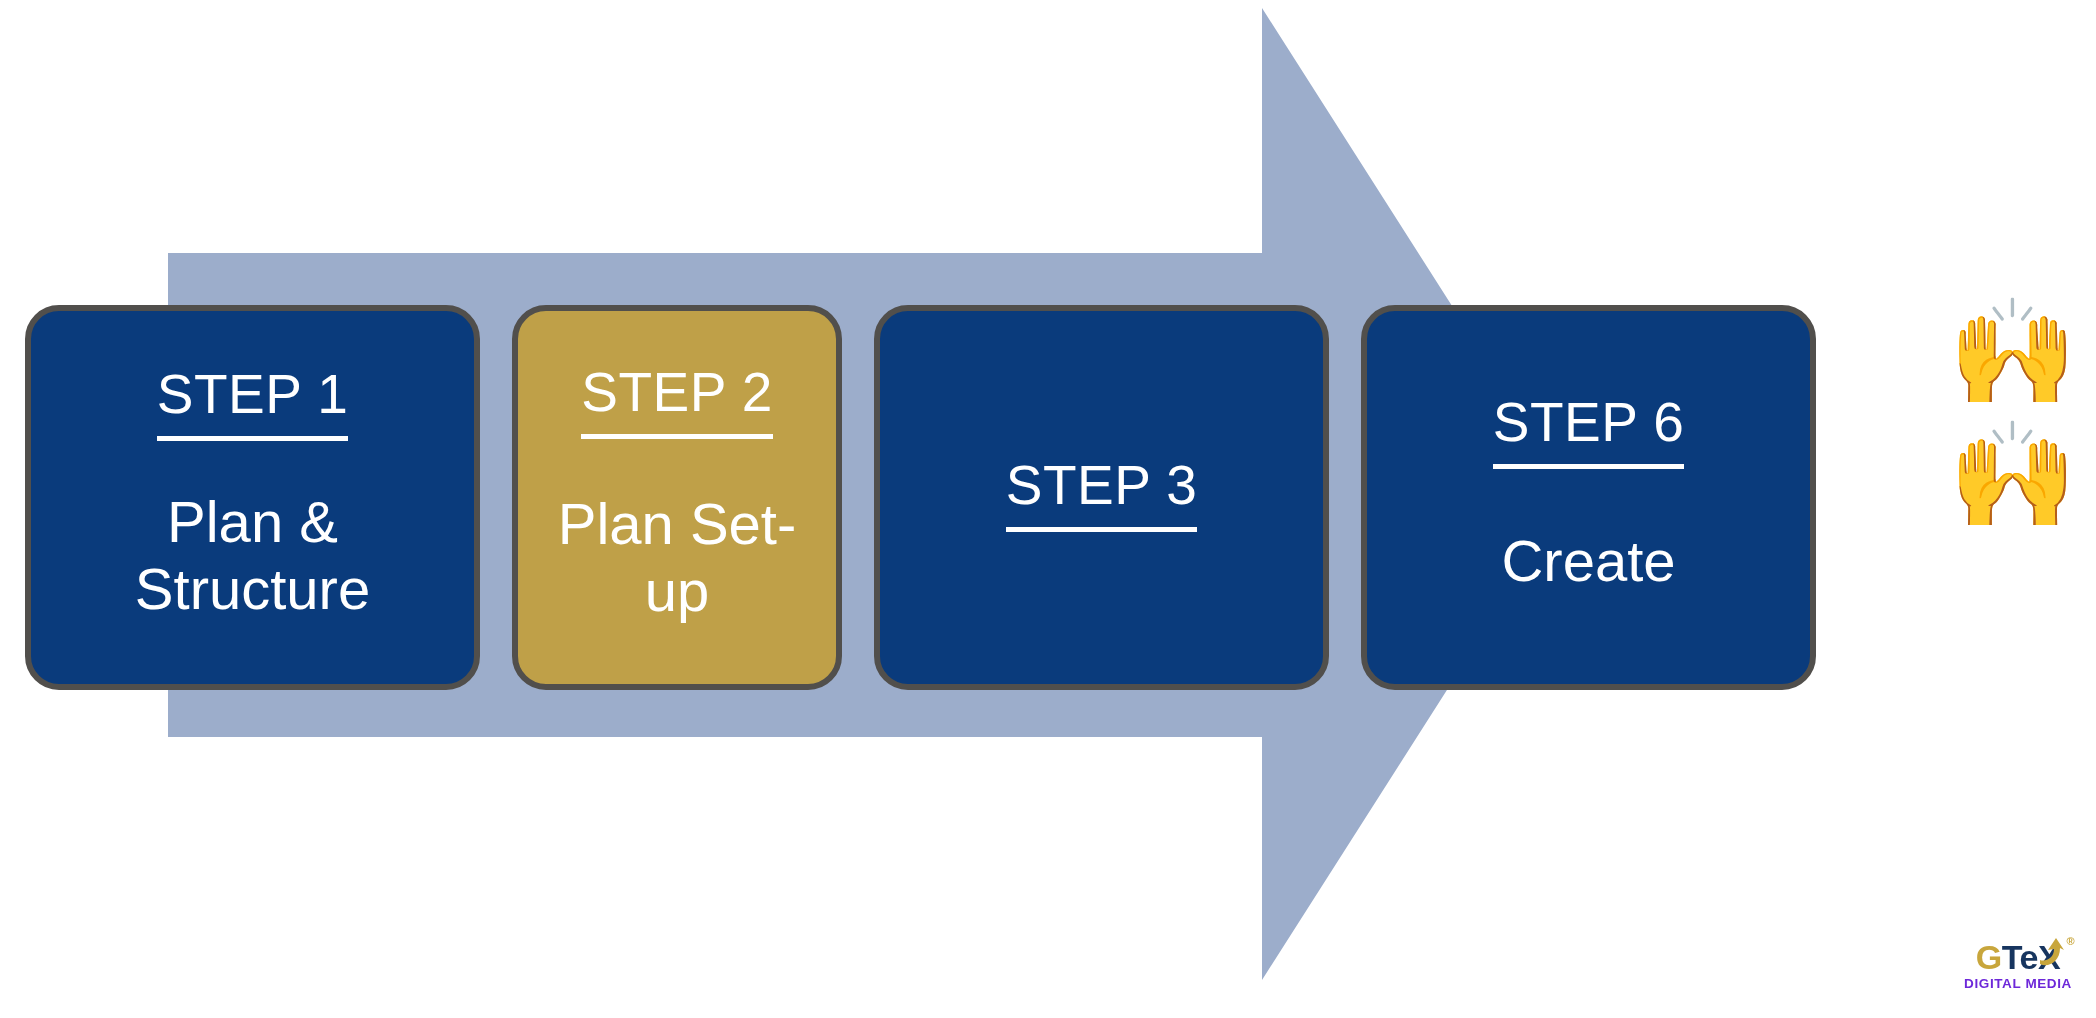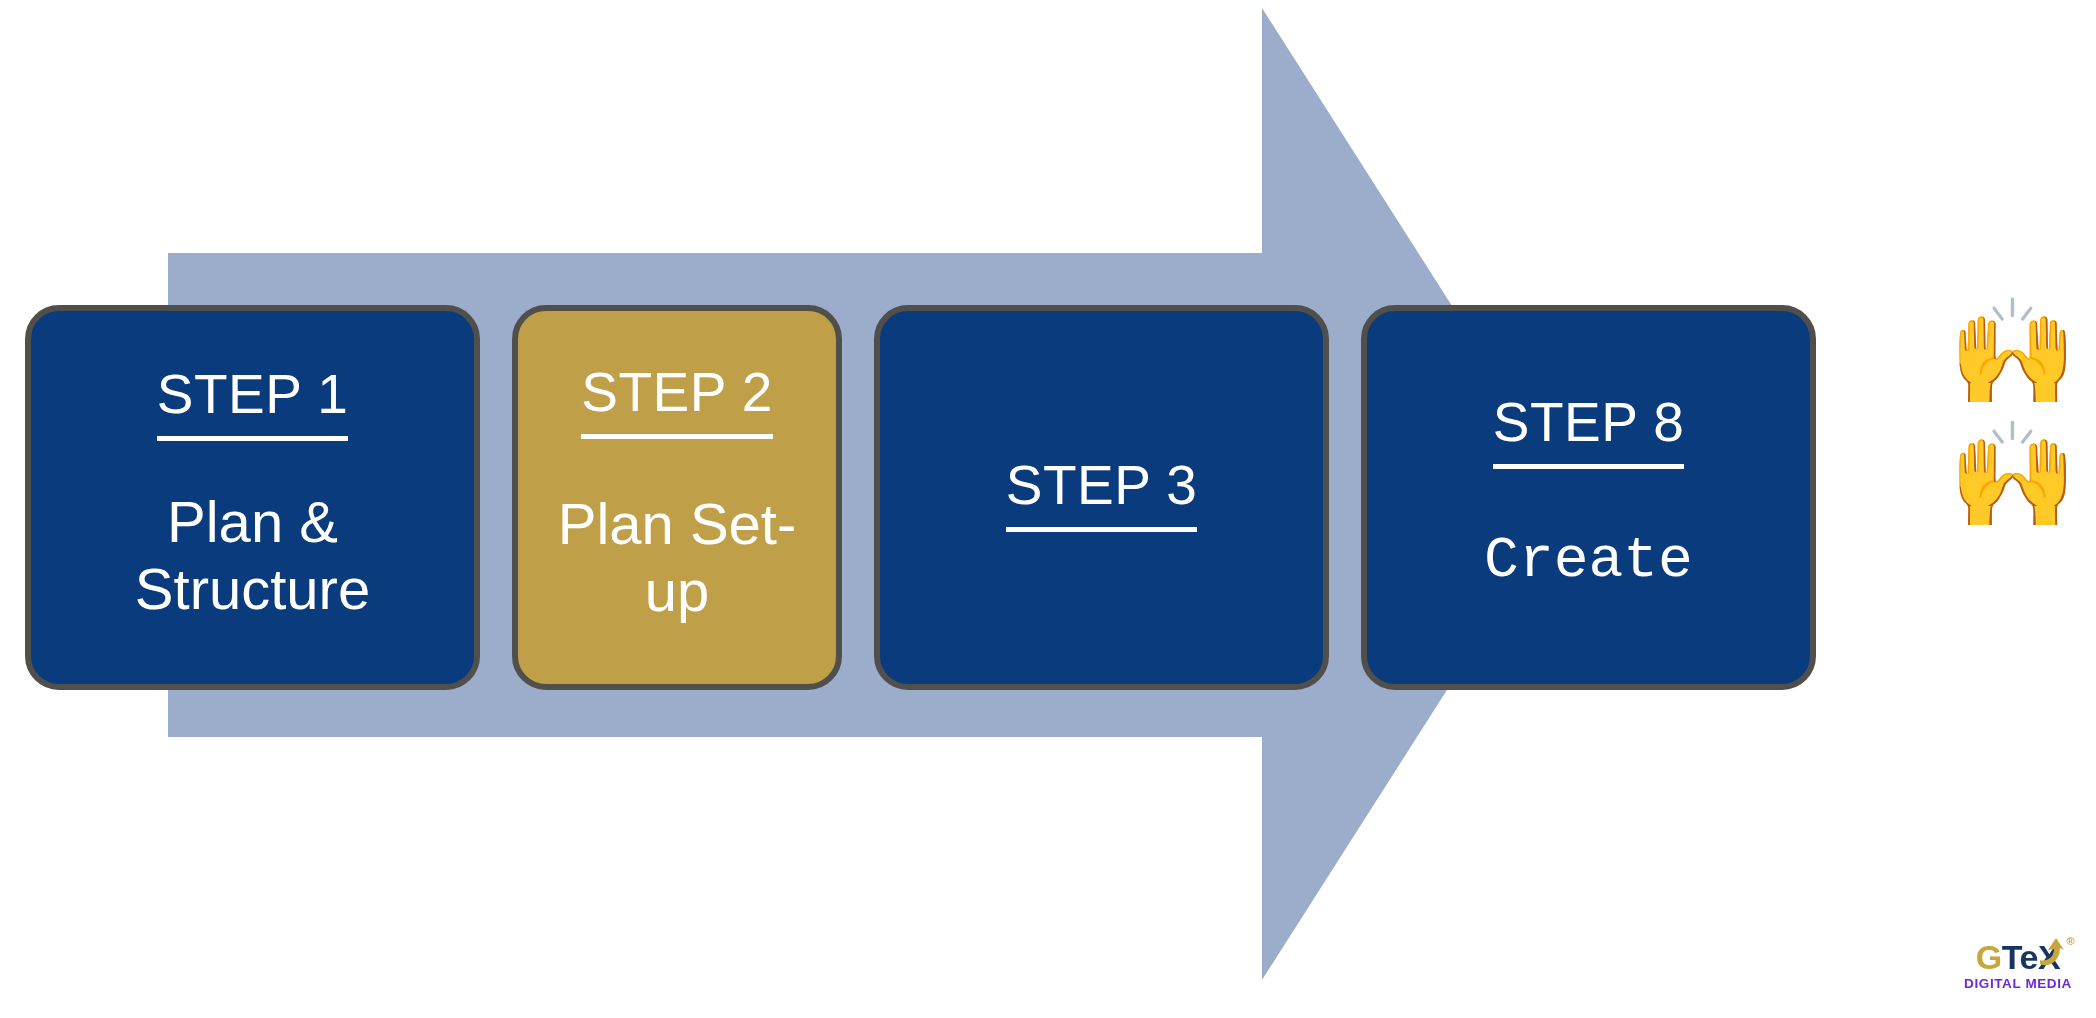--- a/index.html
+++ b/index.html
@@ -77,21 +77,21 @@
     color: #ffffff;
     font-size: 58px;
     line-height: 1.16;
     font-weight: 400;
     margin-top: 34px;
     max-width: 100%;
     word-break: break-word;
   }
   
   .step-box.s4 .step-kicker { font-size: 55px; }
-  .step-box.s4 .step-title  { margin-top: 58px; font-family: Liberation Mono, monospace; }
+  .step-box.s4 .step-title  { margin-top: 58px; }
 
   
   #emoji-stack {
     position: absolute;
     left: 1938px;
     top: 298px;
     width: 150px;
     display: flex;
     flex-direction: column;
     align-items: center;
@@ -166,21 +166,21 @@
     <div class="step-box gold s2">
       <div class="step-kicker">STEP 2</div>
       <div class="step-title">Plan Set-up</div>
     </div>
 
     <div class="step-box navy s3">
       <div class="step-kicker">STEP 3</div>
     </div>
 
     <div class="step-box navy s4">
-      <div class="step-kicker">STEP 8</div>
+      <div class="step-kicker">STEP 6</div>
       <div class="step-title">Create</div>
     </div>
 
   </div>
 
   <div id="emoji-stack">
     <span class="emoji-glyph">🙌</span>
     <span class="emoji-glyph">🙌</span>
   </div>
 

